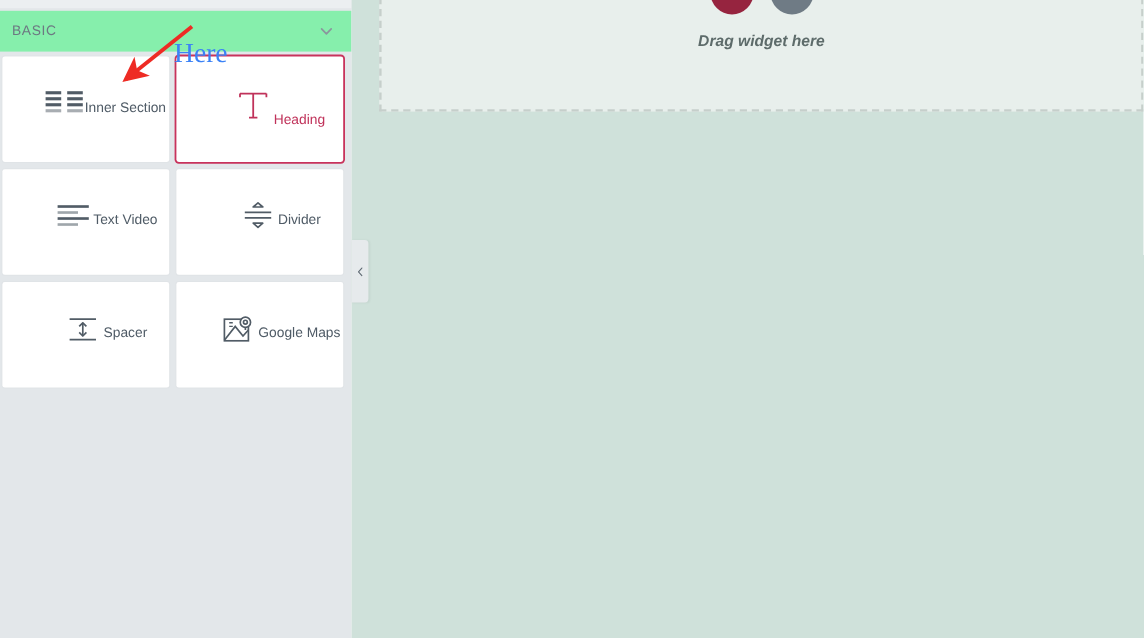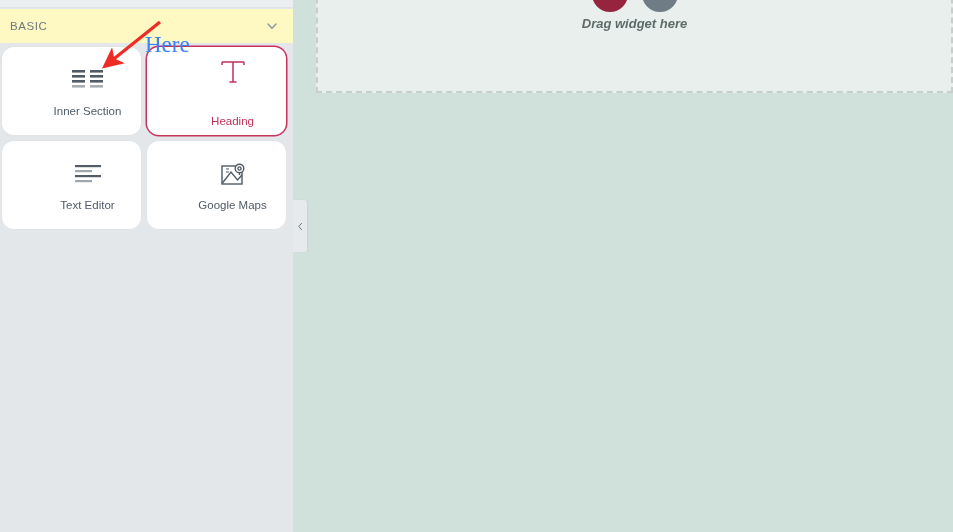--- a/index.html
+++ b/index.html
@@ -40,21 +40,21 @@
 
   #category-header {
     position: absolute;
     left: 0; top: 9px;
     width: 293px;
     height: 34px;
     display: flex;
     align-items: center;
     justify-content: space-between;
     padding: 0 14px 0 10px;
-    background: #fef9c3;
+    background: #86efac;
     cursor: pointer;
   }
   #category-header .cat-title {
     font-size: 11.5px;
     letter-spacing: 0.55px;
     color: #6d7882;
     font-family: "Liberation Sans", sans-serif;
   }
   #category-header .chev {
     width: 14px; height: 14px;
@@ -70,23 +70,23 @@
     display: flex;
     flex-wrap: wrap;
     gap: 6px 6px;
     padding: 0 2px;
   }
 
   .widget-tile {
     width: 139px;
     height: 88px;
     background: #ffffff;
-    border-radius: 12px;
-    display: flex;
-    flex-direction: column;
+    border-radius: 2px;
+    display: flex;
+    flex-direction: row;
     align-items: center;
     justify-content: center;
     cursor: move;
     user-select: none;
     box-shadow: 0 0 0 1px rgba(0,0,0,0.012);
     padding-left: 32px;
   }
   .widget-tile .tile-icon {
     width: 34px;
     height: 34px;
@@ -146,21 +146,21 @@
     align-items: center;
     justify-content: center;
     color: #ffffff;
     cursor: pointer;
   }
   .social-circle svg { display: block; }
 
   .drag-hint {
     position: absolute;
     left: 0; right: 0;
-    top: 108px;
+    top: 118px;
     text-align: center;
     font-size: 13px;
     font-style: italic;
     font-weight: bold;
     color: #5d6b6a;
     font-family: "Liberation Sans", sans-serif;
   }
 
   
   #collapse-handle {
@@ -248,26 +248,47 @@
 
       <div class="widget-tile">
         <span class="tile-icon">
           <svg viewBox="0 0 30 26" width="30" height="26" fill="currentColor">
             <rect x="2" y="3" width="26" height="2.2"></rect>
             <rect x="2" y="8" width="17" height="2.2" opacity="0.55"></rect>
             <rect x="2" y="13" width="26" height="2.2"></rect>
             <rect x="2" y="18" width="17" height="2.2" opacity="0.55"></rect>
           </svg>
         </span>
-        <span class="tile-label">Text Editor</span>
-      </div>
-
-
-
-
+        <span class="tile-label">Text Video</span>
+      </div>
+
+
+
+      <div class="widget-tile">
+        <span class="tile-icon">
+          <svg viewBox="0 0 30 28" width="30" height="28" fill="none" stroke="currentColor" stroke-width="1.4">
+            <path d="M11 5.5 L15 2 L19 5.5 Z" stroke-linejoin="round"></path>
+            <path d="M4 10 H26 M4 14.5 H26"></path>
+            <path d="M11 19 L15 22.5 L19 19 Z" stroke-linejoin="round"></path>
+          </svg>
+        </span>
+        <span class="tile-label">Divider</span>
+      </div>
+
+      <div class="widget-tile">
+        <span class="tile-icon">
+          <svg viewBox="0 0 30 28" width="30" height="28" fill="none" stroke="currentColor" stroke-width="1.4">
+            <path d="M4 5 H26 M4 22 H26"></path>
+            <path d="M15 8 V19"></path>
+            <path d="M12 11 L15 8 L18 11" stroke-linejoin="round"></path>
+            <path d="M12 16 L15 19 L18 16" stroke-linejoin="round"></path>
+          </svg>
+        </span>
+        <span class="tile-label">Spacer</span>
+      </div>
 
       <div class="widget-tile">
         <span class="tile-icon">
           <svg viewBox="0 0 30 28" width="30" height="28" fill="none" stroke="currentColor" stroke-width="1.4">
             <rect x="4" y="5" width="20" height="18"></rect>
             <path d="M4 22.5 L13 11 L19.5 19 L24 14"></path>
             <circle cx="21.5" cy="7.5" r="4.3" fill="#ffffff"></circle>
             <circle cx="21.5" cy="7.5" r="1.6"></circle>
             <path d="M21.5 11.8 L21.5 14"></path>
             <path d="M8 8 h3 M8 11 h3" stroke-width="1.2"></path>

